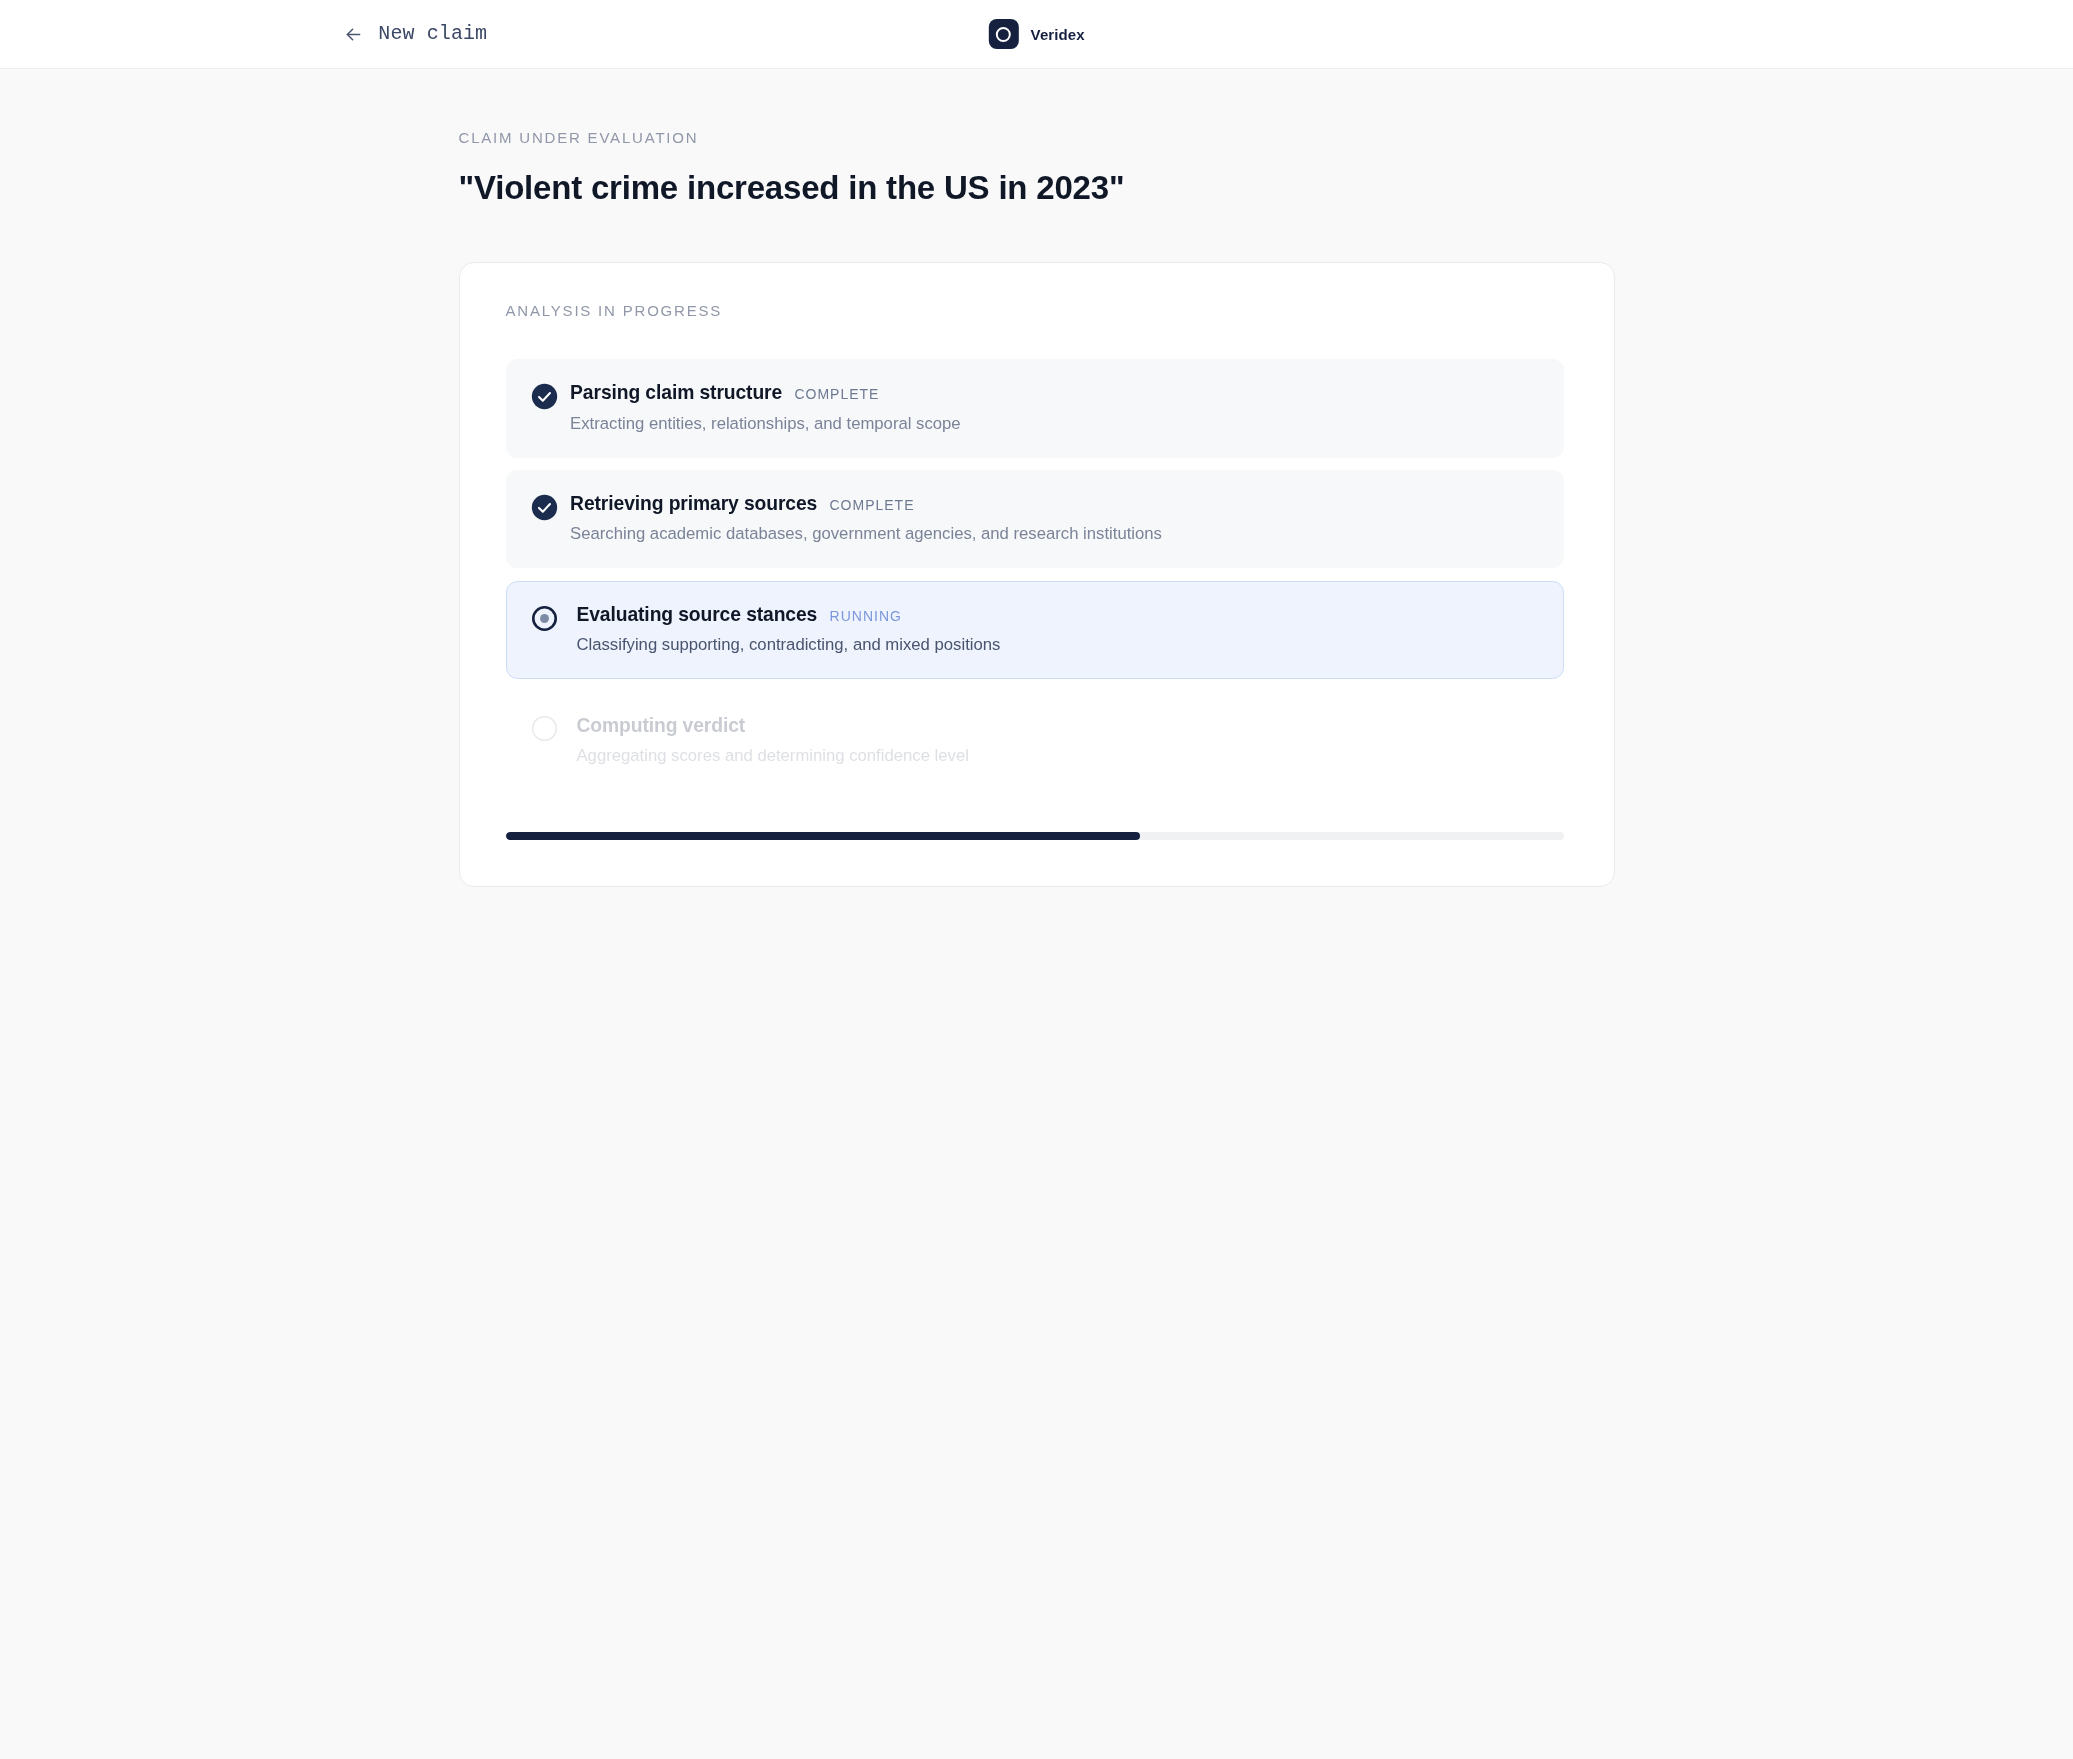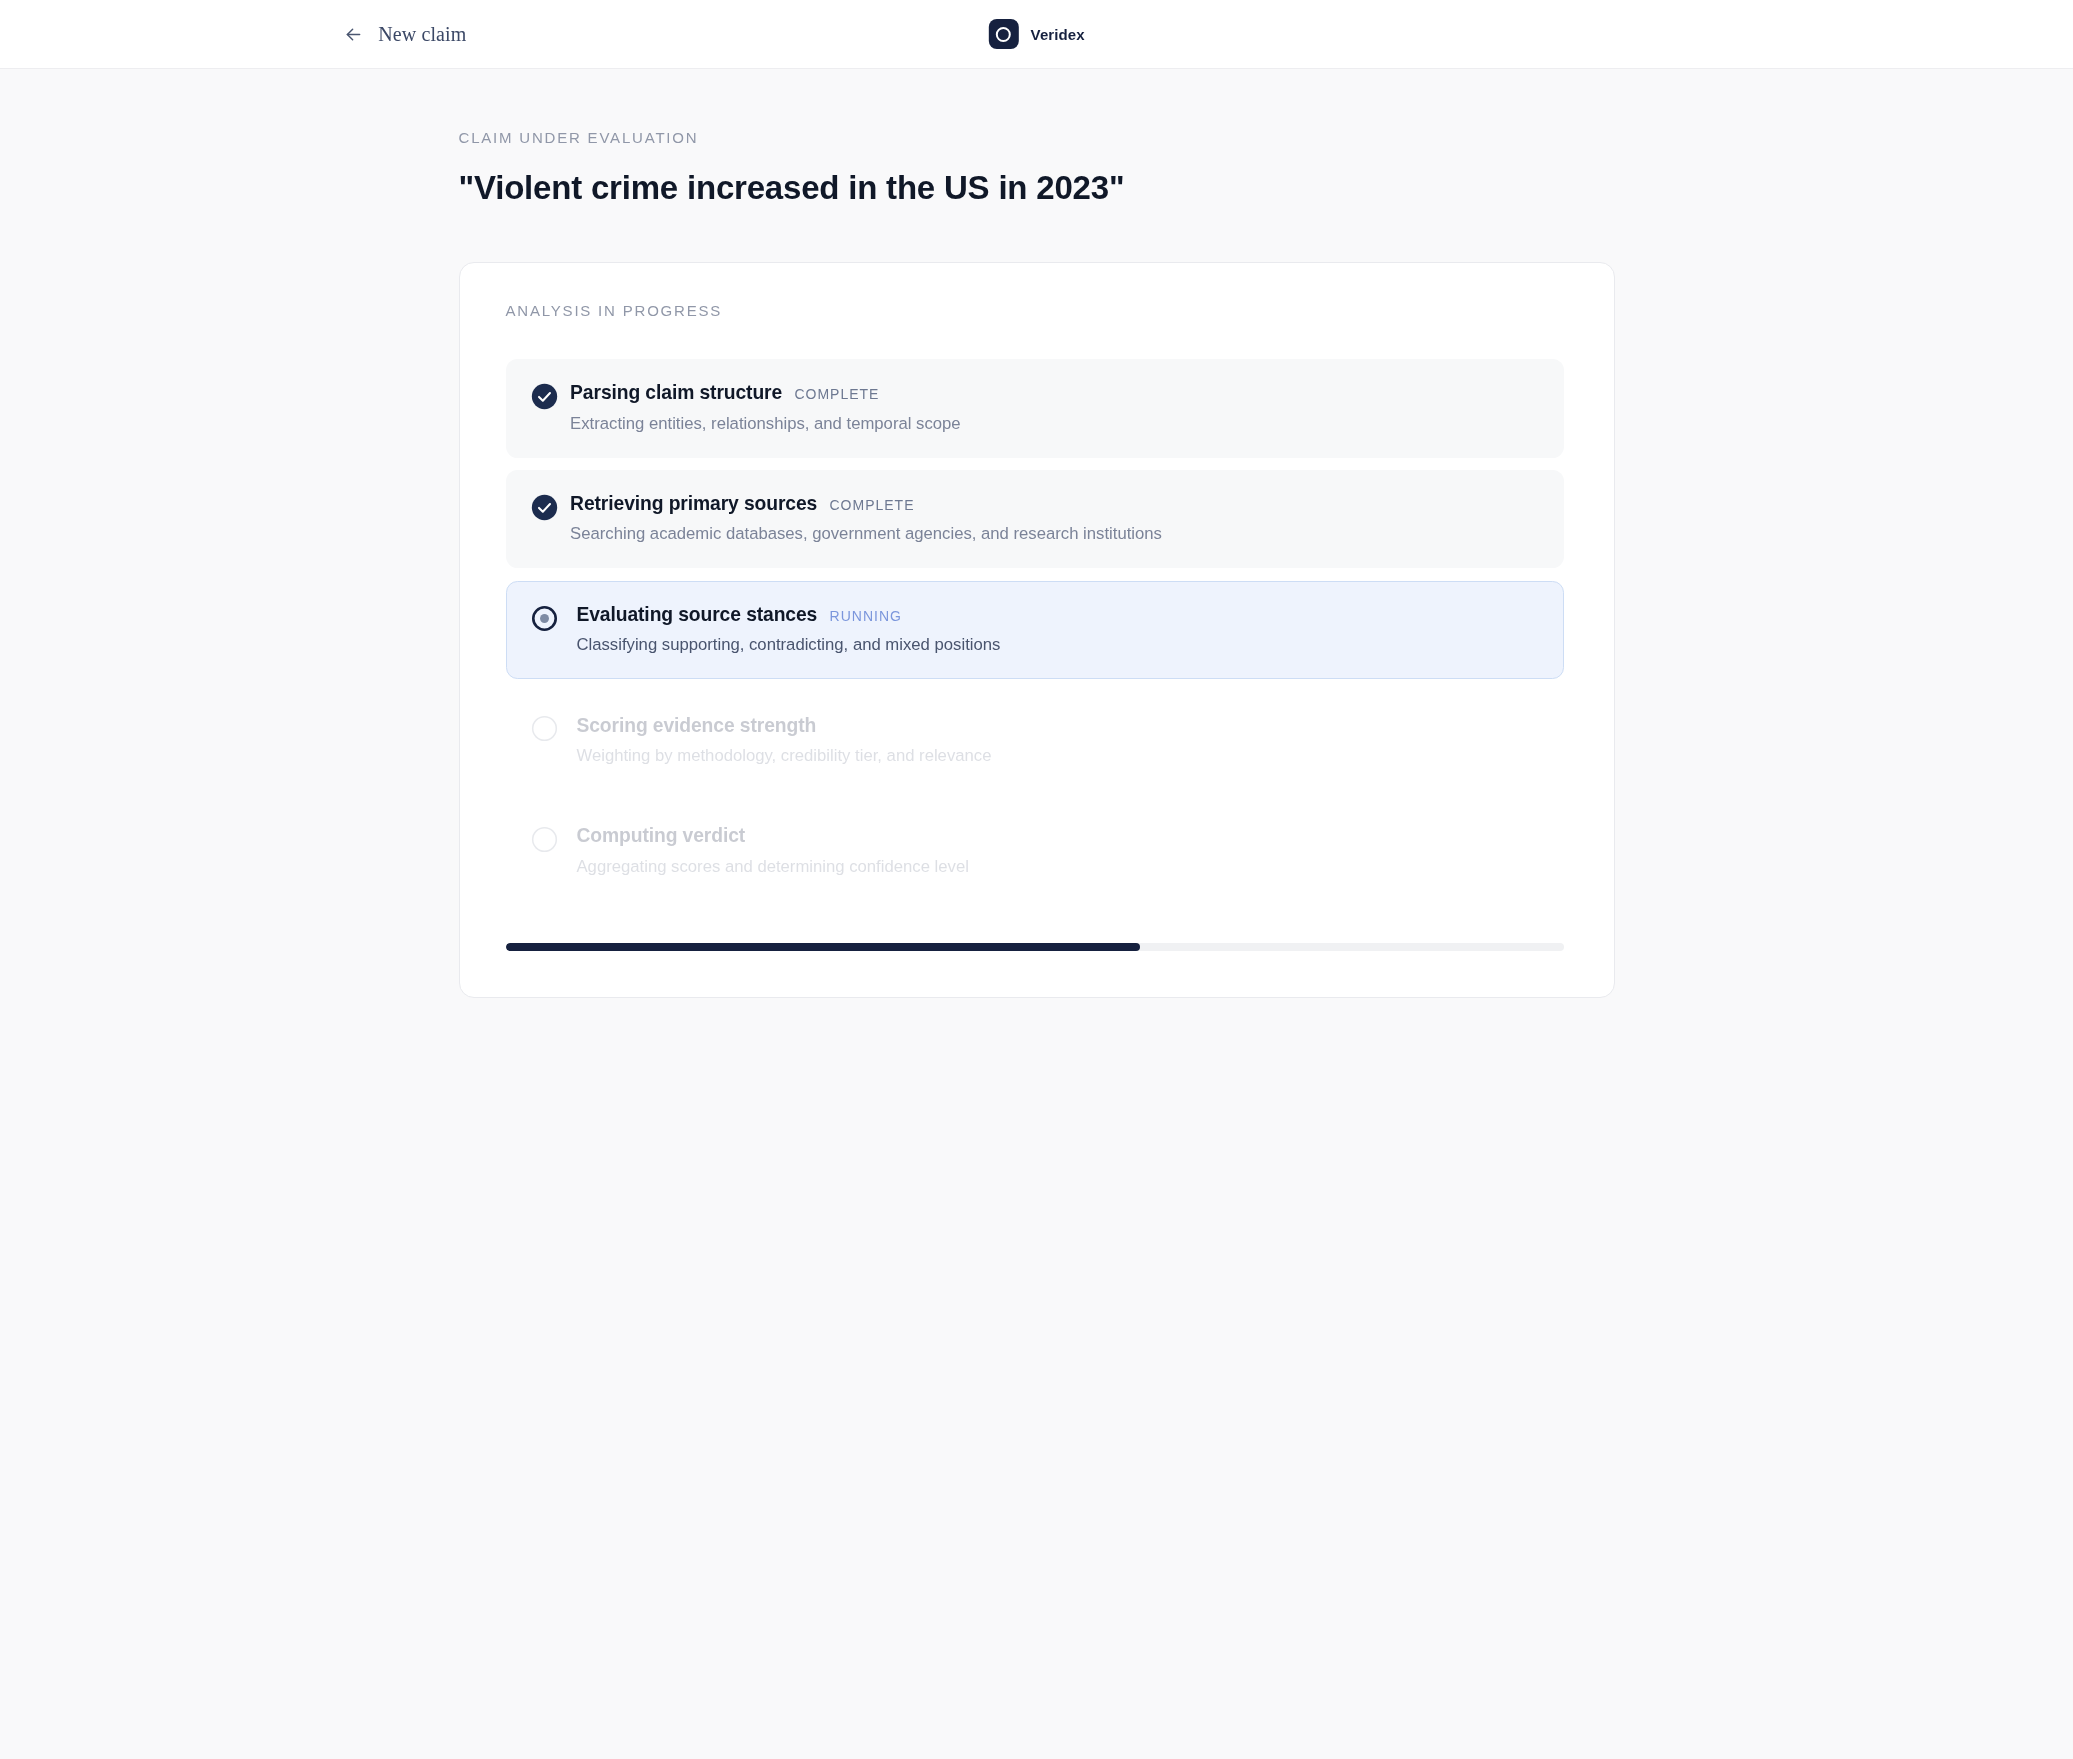--- a/index.html
+++ b/index.html
@@ -31,21 +31,21 @@
     left: 338px;
     top: 50%;
     transform: translateY(-50%);
     display: flex;
     align-items: center;
     gap: 14px;
     cursor: pointer;
     background: none;
     border: none;
     padding: 3.5px 5.3px;
-    font-family: Liberation Serif, serif;
+    font-family: Liberation Mono, monospace;
   }
 
   .back-arrow {
     width: 21px;
     height: 21px;
     display: block;
     color: #4a5670;
     flex: 0 0 auto;
   }
 
@@ -302,32 +302,20 @@
           </svg>
           <div class="step-body">
             <div class="step-head">
               <span class="step-title">Evaluating source stances</span>
               <span class="step-status running-status">RUNNING</span>
             </div>
             <div class="step-desc">Classifying supporting, contradicting, and mixed positions</div>
           </div>
         </div>
 
-        <div class="step pending">
-          <svg class="step-icon" viewBox="0 0 32 32">
-            <circle cx="16" cy="16" r="14" fill="none" stroke="#b9bec9" stroke-width="1.8"></circle>
-          </svg>
-          <div class="step-body">
-            <div class="step-head">
-              <span class="step-title">Scoring evidence strength</span>
-              <span class="step-status"></span>
-            </div>
-            <div class="step-desc">Weighting by methodology, credibility tier, and relevance</div>
-          </div>
-        </div>
 
         <div class="step pending">
           <svg class="step-icon" viewBox="0 0 32 32">
             <circle cx="16" cy="16" r="14" fill="none" stroke="#b9bec9" stroke-width="1.8"></circle>
           </svg>
           <div class="step-body">
             <div class="step-head">
               <span class="step-title">Computing verdict</span>
               <span class="step-status"></span>
             </div>

